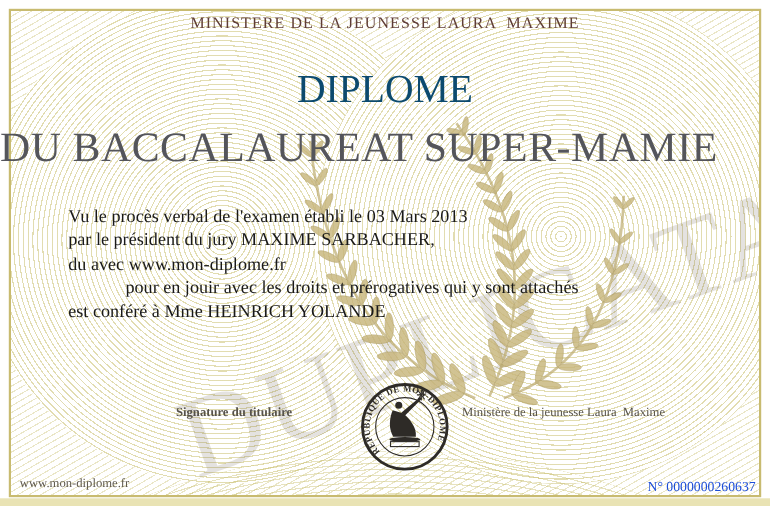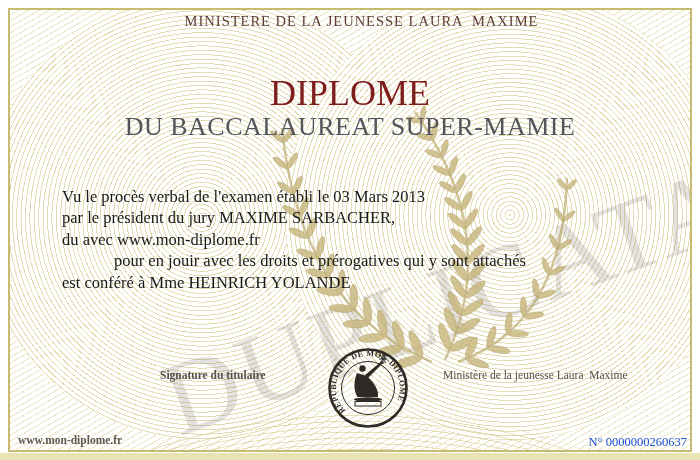--- a/index.html
+++ b/index.html
@@ -47,46 +47,46 @@
     position:absolute;left:8px;top:8px;right:8px;bottom:8px;
     border:2px solid #c8bb70;pointer-events:none;
   }
   .bottom-strip{
     position:absolute;left:0;right:0;top:453px;bottom:0;
     background:#e9e3b4;
   }
   
   .art{position:absolute;left:0;top:0;}
   
-  .pre{white-space:pre;padding-left:23px;}
+  .pre{white-space:pre;}
   .ministry-header{
     position:absolute;left:0;right:0;top:13px;text-align:center;
     font-size:14.5px;letter-spacing:1px;color:#5f3d36;
   }
   .title1{
-    position:absolute;left:0;right:0;top:72px;text-align:center;
-    font-size:36px;color:#7f1d1d;white-space:nowrap;
+    position:absolute;left:0;right:0;top:60px;text-align:center;
+    font-size:36px;color:#0c4a6e;white-space:nowrap;
   }
   .title2{
-    position:absolute;left:0;right:0;top:112px;text-align:center;
-    font-size:26px;color:#54555b;letter-spacing:.5px;white-space:nowrap;
+    position:absolute;left:0;right:0;top:112px;
+    font-size:38px;color:#54555b;letter-spacing:.5px;white-space:nowrap;
   }
   .body-text{
     position:absolute;left:62px;top:186px;width:575px;
     font-size:16.5px;line-height:21.4px;color:#191919;
   }
   .body-line{white-space:nowrap;}
   .indent{padding-left:52px;}
   .small-label{
     position:absolute;top:369px;font-size:11.5px;color:#56524a;
   }
   .sig-label{left:160px;font-weight:bold;}
   .min-label{left:420px;}
   .footer-site{
-    position:absolute;left:18px;top:434px;font-size:11.5px;color:#5e584c;font-weight:bold;
+    position:absolute;left:18px;top:434px;font-size:11.5px;color:#5e584c;
   }
   .footer-serial{
     position:absolute;right:13px;top:435px;font-size:12.5px;color:#1d4ed8;
   }
   .seal{position:absolute;left:326px;top:346px;}
 </style>
 </head>
 <body>
 
 <div class="pattern-clip">

